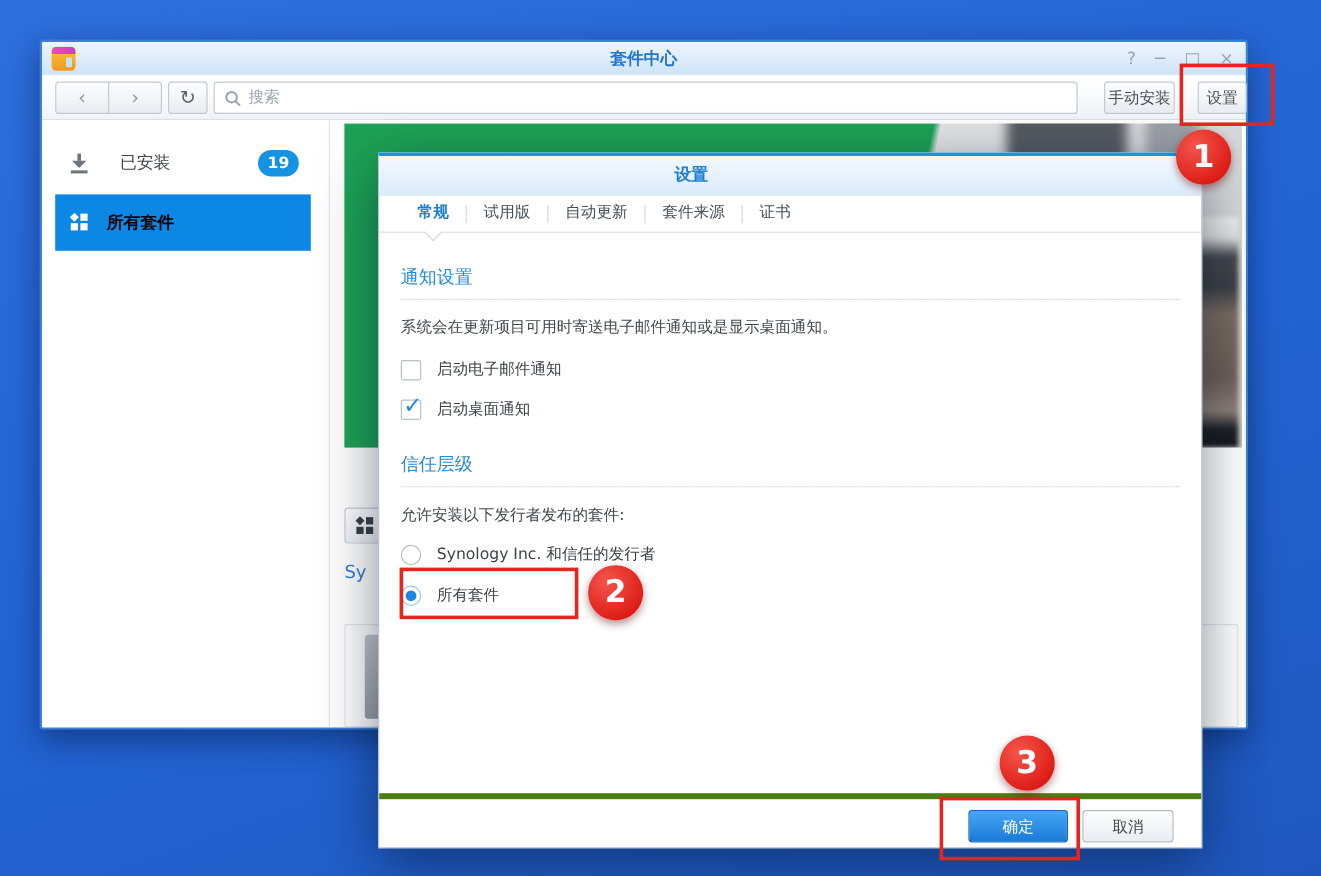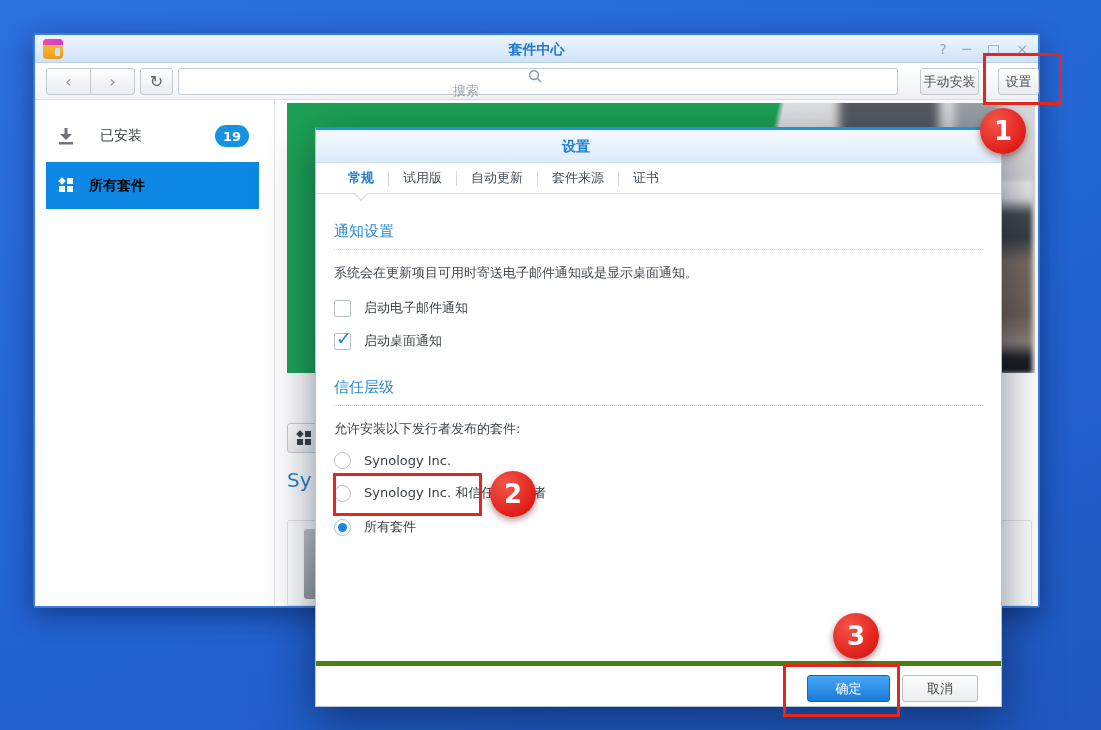--- a/index.html
+++ b/index.html
@@ -33,21 +33,21 @@
       position:absolute; top:5px; height:27px;
       background:linear-gradient(180deg,#fdfdfe 0%,#e9edf1 100%);
       border:1px solid #c3cad2; border-radius:3px;
       font-size:13px; color:#4a5056; font-family:inherit; cursor:pointer; }
   .nav-group { position:absolute; left:11px; top:5px; width:89px; height:27px; }
   .nav-btn { position:absolute; top:0; width:45px; color:#8b959e; font-size:16px; line-height:24px; }
   .nav-btn.back { left:0; border-radius:3px 0 0 3px; }
   .nav-btn.fwd  { left:44px; border-radius:0 3px 3px 0; }
   .refresh-btn { left:105px; width:33px; font-size:16px; color:#5b646d; line-height:23px; }
   .search-box { position:absolute; left:143px; top:5px; width:720px; height:27px; background:#fff;
-                border:1px solid #c3cad2; border-radius:3px; display:flex; align-items:center; padding:0 8px;flex-direction:column; }
+                border:1px solid #c3cad2; border-radius:3px; display:flex; align-items:center; padding:0 8px; }
   .search-box svg { flex:0 0 auto; margin-right:6px; }
   .search-box input { border:none; outline:none; flex:1; font-size:13px; color:#333; font-family:inherit; background:transparent; }
   .search-box input::placeholder { color:#9aa5ae; }
   .tb-btn.manual { left:885px; width:59px; }
   .tb-btn.settings { left:963px; width:41px; }
 
   .window-body { position:relative; height:506px; background:#fff; display:flex; }
   .sidebar { position:relative; width:240px; border-right:1px solid #e0e5e9; background:#fff; }
   .side-item { position:absolute; left:11px; width:213px; height:32px; display:flex; align-items:center;
                cursor:pointer; font-size:14px; color:#3c434a; }
@@ -67,21 +67,21 @@
             background:linear-gradient(102deg,#1da355 0%,#1da355 61%,#e3e4e5 61.8%,#d3d5d7 100%); cursor:pointer; }
   .blob-a { position:absolute; left:552px; top:-12px; width:100px; height:92px; background:#565b61;
             border-radius:0 0 40px 34px; filter:blur(5px); }
   .blob-b { position:absolute; left:668px; top:-10px; width:44px; height:62px; background:#9ba1a6;
             border-radius:0 0 22px 22px; filter:blur(5px); }
   .blob-c { position:absolute; left:705px; top:78px; width:40px; height:192px; filter:blur(2px);
             background:linear-gradient(180deg,#f0f0ef 0%,#dfe0e0 9%,#43484d 17%,#3a3f44 30%,#7a6c62 42%,#6d6057 70%,#8e8279 84%,#1e2125 92%,#15171a 100%); }
   .view-btn { position:absolute; left:12px; top:323px; width:34px; height:30px;
               background:linear-gradient(180deg,#fff,#eef1f4); border:1px solid #c8cfd5; border-radius:3px;
               color:#3a4046; display:flex; align-items:center; justify-content:center; cursor:pointer; }
-  .pkg-link { position:absolute; left:12px; top:368px; font-size:20px; color:#2f83cc; cursor:pointer; }
+  .pkg-link { position:absolute; left:12px; top:368px; font-size:15px; color:#2f83cc; cursor:pointer; }
   .pkg-card { position:absolute; left:12px; top:420px; width:745px; height:86px; background:#fff;
               border:1px solid #e2e6ea; border-radius:2px; }
   .pkg-thumb { position:absolute; left:16px; top:8px; width:52px; height:70px;
                background:linear-gradient(180deg,#c3c8cc,#9aa0a5); border-radius:3px; }
 
   
   .dialog { position:absolute; left:315px; top:127px; width:687px; height:580px; background:#fff;
             border:1px solid rgba(70,100,130,.38); border-top:3px solid #1a94dc;
             box-shadow:0 14px 45px rgba(0,15,40,.5); z-index:5; }
   .dlg-header { position:relative; height:33px;
@@ -245,24 +245,20 @@
       <label class="check-row">
         <span class="checkbox">
           <span class="tick">✓</span>
         </span>
         <span>启动桌面通知</span>
       </label>
 
       <div class="section-heading trust">信任层级</div>
       <p class="desc">允许安装以下发行者发布的套件:</p>
 
-      <label class="radio-row first">
-        <span class="radio"></span>
-        <span>Synology Inc.</span>
-      </label>
       <label class="radio-row">
         <span class="radio"></span>
         <span>Synology Inc. 和信任的发行者</span>
       </label>
       <label class="radio-row last">
         <span class="radio selected"></span>
         <span>所有套件</span>
       </label>
     </div>
 

